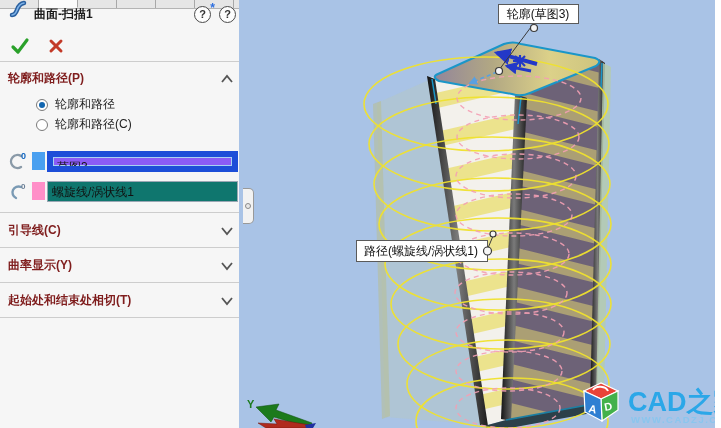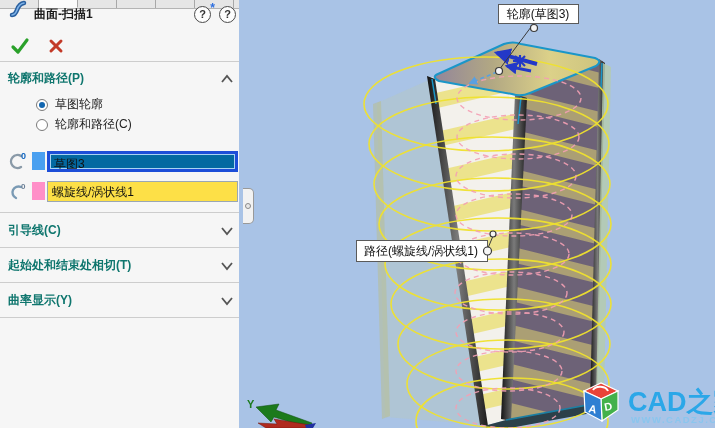--- a/index.html
+++ b/index.html
@@ -20,33 +20,33 @@
   .title-spacer { flex:1; }
   .help-btn { position:relative; width:17px; height:17px; border:1px solid #4a4a4a; border-radius:50%;
               background:#fdfdfd; color:#333; font-size:11px; font-weight:bold; text-align:center;
               line-height:15px; margin-left:8px; cursor:default; }
   .help-btn .star { position:absolute; top:-6px; right:-5px; color:#2d6fe0; font-size:12px; font-weight:bold; }
 
   .confirm-row { display:flex; align-items:center; height:26px; padding:0 10px; gap:18px; }
   .divider { border-top:1px solid #cdcdcd; }
 
   .sec-header { display:flex; align-items:center; justify-content:space-between;
-                padding:8px 10px 7px 8px; font-size:12px; font-weight:bold; color:#0f766e; }
+                padding:8px 10px 7px 8px; font-size:12px; font-weight:bold; color:#7f1d1d; }
   .radio-row { display:flex; align-items:center; margin:2px 0 3px 36px; font-size:12px; color:#222; }
   .radio { width:12px; height:12px; border:1px solid #7a7a7a; border-radius:50%;
            background:#fff; margin-right:7px; position:relative; }
   .radio.on::after { content:""; position:absolute; left:2px; top:2px; width:6px; height:6px;
                      border-radius:50%; background:#1266b0; }
 
   .sel-row { display:flex; align-items:center; margin:8px 6px 0 4px; height:22px; }
   .sel-icon { width:24px; height:20px; flex:0 0 24px; }
   .swatch { width:13px; height:18px; margin:0 2px 0 4px; flex:0 0 13px; }
   .sel-box { flex:1; height:21px; font-size:12px; color:#111; padding:2px 4px;
-             border:1px solid #9aa7b4; background:#fde047; line-height:16px; white-space:nowrap; overflow:hidden; }
-  .sel-box.selected { border:3px solid #1d4ed8; background:#0369a1;
+             border:1px solid #9aa7b4; background:#0f766e; line-height:16px; white-space:nowrap; overflow:hidden; }
+  .sel-box.selected { border:6px solid #1d4ed8; background:#8b5cf6;
                       box-shadow:0 0 0 1px #a8d2f2 inset; }
 
   .gap-sm { height:6px; }
   .collapsed-list .sec-header { border-top:1px solid #cdcdcd; padding:9px 10px 8px 8px; }
   .collapsed-end { border-top:1px solid #cdcdcd; }
 
   .panel-handle { position:absolute; left:243px; top:188px; width:11px; height:36px;
                   background:#f2f2f2; border:1px solid #999; border-left:none;
                   border-radius:0 5px 5px 0; z-index:5; }
   .panel-handle .dot { position:absolute; left:2px; top:14px; width:6px; height:6px;
@@ -104,21 +104,21 @@
 
     <div class="sec-header">
       <span>轮廓和路径(P)</span>
       <svg width="14" height="10" viewBox="0 0 14 10">
         <polyline points="2,8 7,2 12,8" fill="none" stroke="#555" stroke-width="1.8"></polyline>
       </svg>
     </div>
 
     <div class="radio-row">
       <span class="radio on"></span>
-      <span>草图轮廓</span>
+      <span>轮廓和路径</span>
     </div>
     <div class="radio-row">
       <span class="radio"></span>
       <span>轮廓和路径(C)</span>
     </div>
 
     <div class="gap-sm"></div>
 
     <div class="sel-row">
       <span class="sel-icon">
@@ -145,27 +145,27 @@
     <div style="height:10px"></div>
 
     <div class="collapsed-list">
       <div class="sec-header">
         <span>引导线(C)</span>
         <svg width="14" height="10" viewBox="0 0 14 10">
           <polyline points="2,2 7,8 12,2" fill="none" stroke="#555" stroke-width="1.8"></polyline>
         </svg>
       </div>
       <div class="sec-header">
-        <span>起始处和结束处相切(T)</span>
+        <span>曲率显示(Y)</span>
         <svg width="14" height="10" viewBox="0 0 14 10">
           <polyline points="2,2 7,8 12,2" fill="none" stroke="#555" stroke-width="1.8"></polyline>
         </svg>
       </div>
       <div class="sec-header">
-        <span>曲率显示(Y)</span>
+        <span>起始处和结束处相切(T)</span>
         <svg width="14" height="10" viewBox="0 0 14 10">
           <polyline points="2,2 7,8 12,2" fill="none" stroke="#555" stroke-width="1.8"></polyline>
         </svg>
       </div>
       <div class="collapsed-end"></div>
     </div>
 
     <div class="panel-handle">
       <span class="dot"></span>
     </div>

